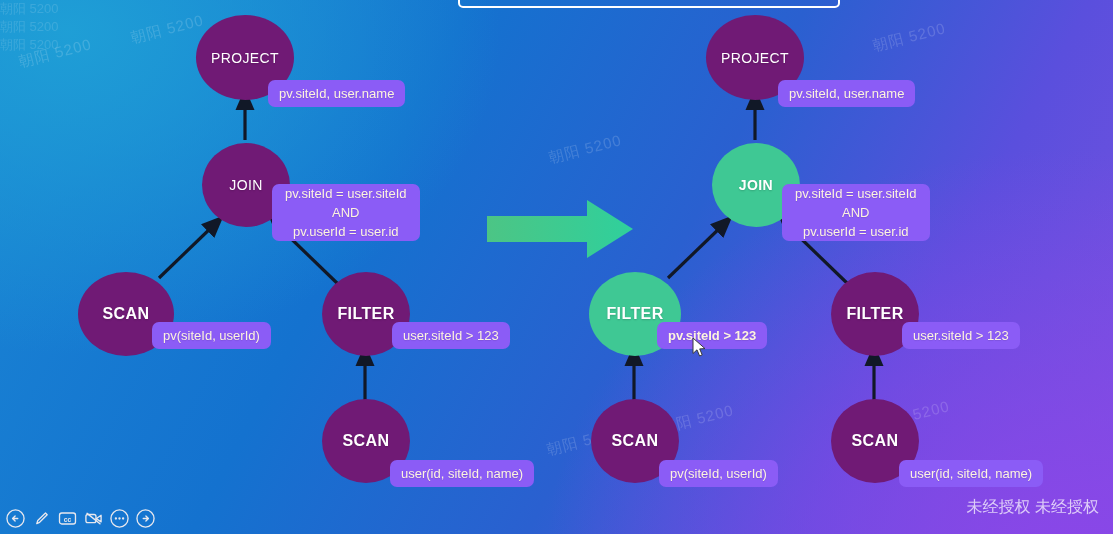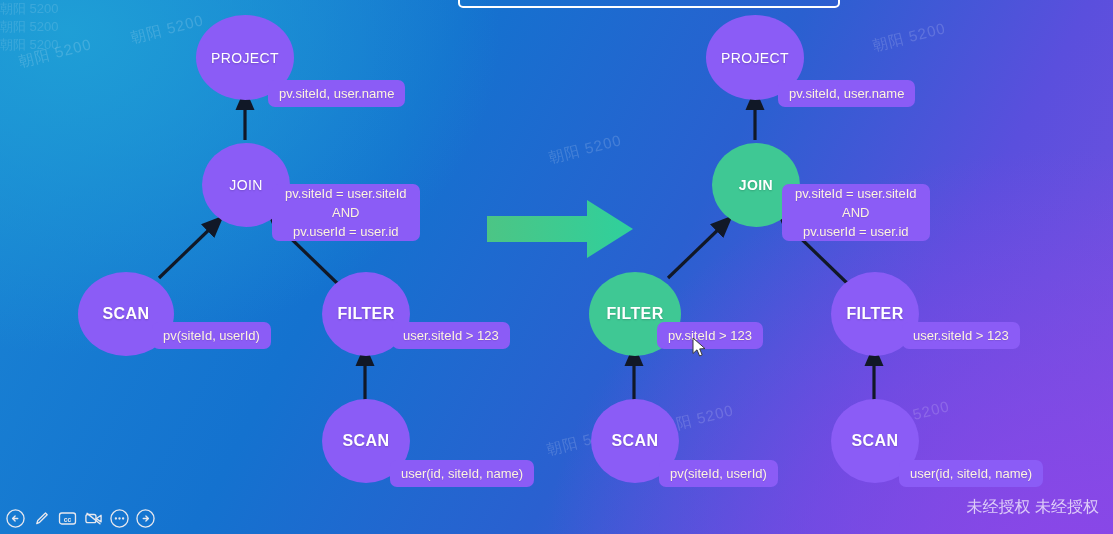--- a/index.html
+++ b/index.html
@@ -24,21 +24,21 @@
   .edges { position:absolute; inset:0; width:1113px; height:534px; }
 
   
   .node {
     position:absolute; border-radius:50%;
     display:flex; align-items:center; justify-content:center;
     color:#ffffff; letter-spacing:0.4px;
     text-shadow:0 1px 2px rgba(0,0,0,0.18);
     z-index:3;
   }
-  .node.salmon { background:#8b5cf6; }
+  .node.salmon { background:#701a75; }
   .node.green  { background:#3fc894; font-weight:bold; }
   .node .lbl { font-size:14px; }
   .node.sm .lbl { font-size:16px;font-weight:bold; }
 
   
   .pill {
     position:absolute; background:#8b5cf6; border-radius:7px;
     color:#fdf3df; font-size:13px; line-height:17px;
     padding:5px 11px; white-space:pre; text-align:center;
     z-index:4; text-shadow:0 1px 1px rgba(0,0,0,0.10);
@@ -160,21 +160,21 @@
   <div class="node green" style="left:712px; top:143px; width:88px; height:84px;">
     <span class="lbl">JOIN</span>
   </div>
   <div class="pill multi" style="left:782px; top:184px;">pv.siteId = user.siteId
 AND
 pv.userId = user.id</div>
 
   <div class="node green sm" style="left:589px; top:272px; width:92px; height:84px;">
     <span class="lbl">FILTER</span>
   </div>
-  <div class="pill" style="left:657px; top:322px;">pv.siteId &gt; 123</div>
+  <div class="pill" style="left:657px; top:322px;font-weight:bold;">pv.siteId &gt; 123</div>
 
   <div class="node salmon sm" style="left:831px; top:272px; width:88px; height:84px;">
     <span class="lbl">FILTER</span>
   </div>
   <div class="pill" style="left:902px; top:322px;">user.siteId &gt; 123</div>
 
   <div class="node salmon sm" style="left:591px; top:399px; width:88px; height:84px;">
     <span class="lbl">SCAN</span>
   </div>
   <div class="pill" style="left:659px; top:460px;">pv(siteId, userId)</div>

